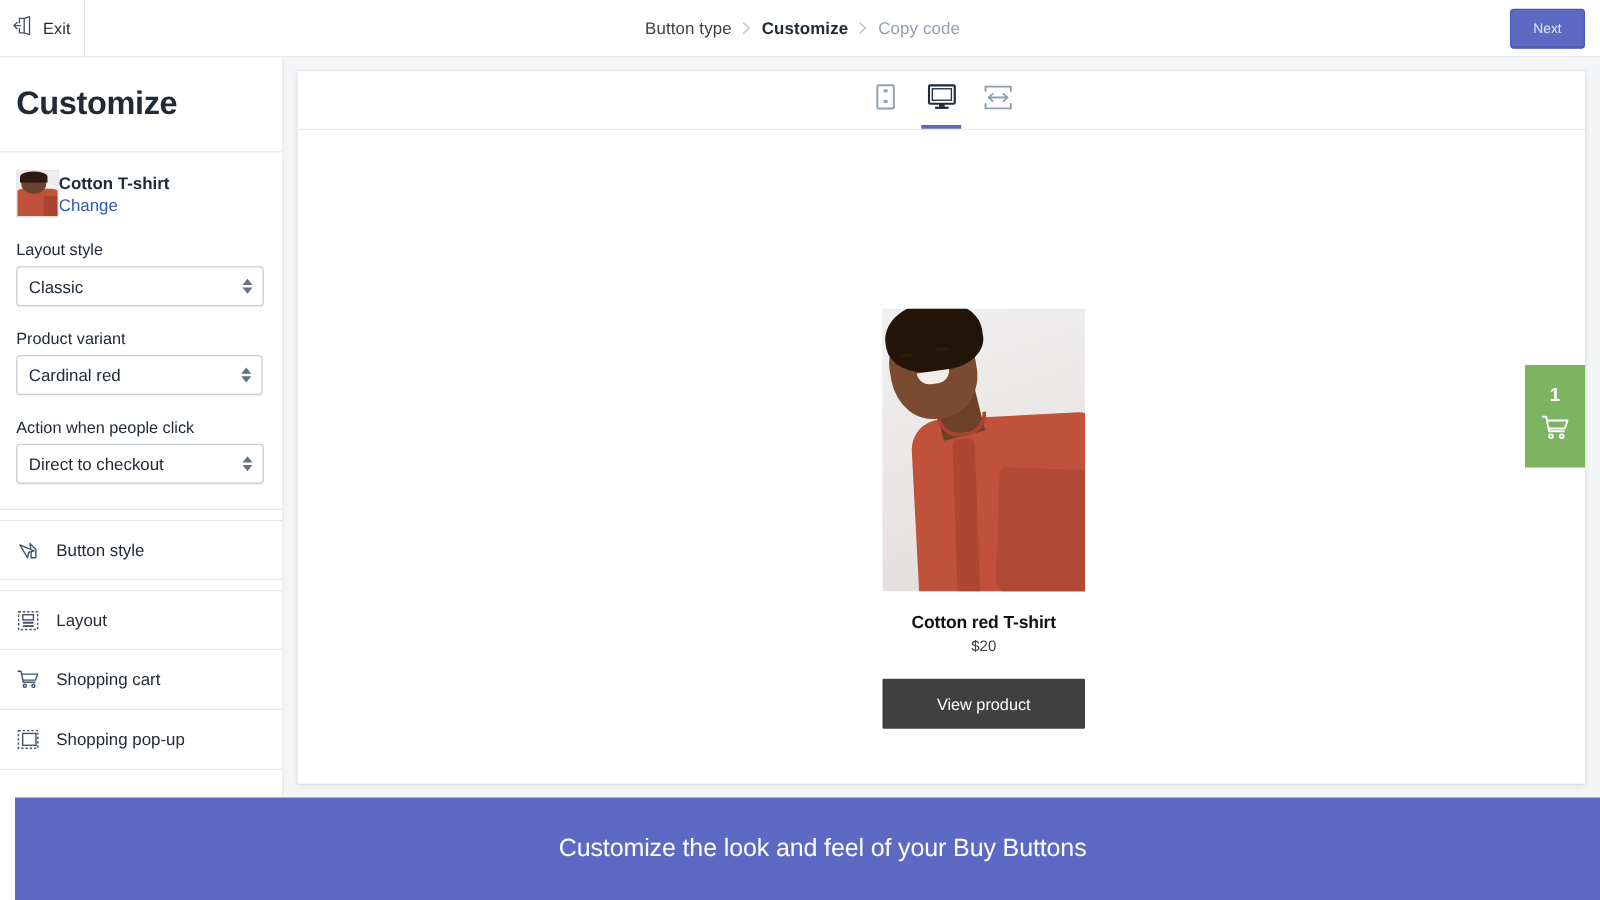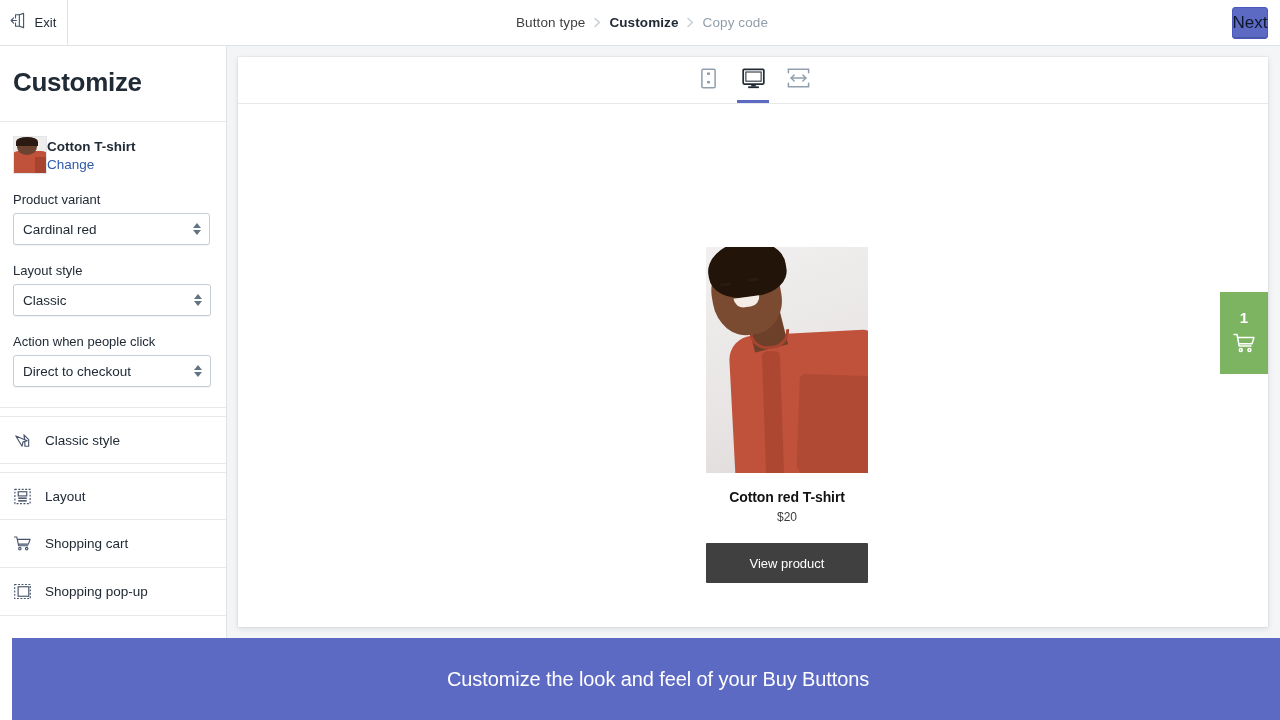--- a/index.html
+++ b/index.html
@@ -36,25 +36,25 @@
   .crumb { color: #404040; letter-spacing: .1px; }
   .crumb.active { font-weight: bold; color: #212b36; }
   .crumb.muted { color: #919eab; }
   .crumb-sep {
     display: inline-flex; align-items: center; justify-content: center;
     width: 24px; color: #c4cdd5;
   }
 
   .next-btn {
     position: absolute; right: 12px; top: 7px;
-    width: 36px; height: 32px;
+    width: 60px; height: 32px;
     background: #5c6ac4;
     border: 1px solid #4959bd;
     border-radius: 3px;
-    color: #0f172a; font-size: 17px; font-weight: normal;
+    color: #e5e5e5; font-size: 11px; font-weight: normal;
     display: flex; align-items: center; justify-content: center;
     cursor: pointer;
     box-shadow: inset 0 -1px 0 rgba(0,0,0,0.18);
   }
 
   
   .sidebar {
     position: absolute; left: 0; top: 46px;
     width: 227px; height: 592px;
     background: #ffffff;
@@ -325,34 +325,34 @@
       <div class="t-head"></div>
       <div class="t-hair"></div>
     </div>
     <div class="prod-info">
       <div class="prod-name">Cotton T-shirt</div>
       <div class="prod-change">Change</div>
     </div>
   </div>
 
   <div class="field">
+    <div class="field-label">Layout style</div>
+    <div class="select w2">
+      <span class="val">Classic</span>
+      <span class="stepper">
+          <span class="up"></span>
+          <span class="dn"></span>
+        </span>
+    </div>
+  </div>
+
+  <div class="field">
     <div class="field-label">Product variant</div>
     <div class="select w1">
       <span class="val">Cardinal red</span>
-      <span class="stepper">
-          <span class="up"></span>
-          <span class="dn"></span>
-        </span>
-    </div>
-  </div>
-
-  <div class="field">
-    <div class="field-label">Layout style</div>
-    <div class="select w2">
-      <span class="val">Classic</span>
       <span class="stepper">
           <span class="up"></span>
           <span class="dn"></span>
         </span>
     </div>
   </div>
 
   <div class="field">
     <div class="field-label">Action when people click</div>
     <div class="select w2">
@@ -366,21 +366,21 @@
 
   <div class="nav-divider-thick"></div>
 
   <div class="nav-item gap-top">
     <span class="nav-icon">
       <svg width="19" height="19" viewBox="0 0 20 20" fill="none">
         <path d="M11.5 4 L16.5 9 V16 H12.5 V10.5 Z" stroke="#47536b" stroke-width="1.2" stroke-linejoin="round"></path>
         <path d="M3 5.2 L9.5 16 L10.6 11.4 L15 10.2 Z" stroke="#47536b" stroke-width="1.2" stroke-linejoin="round" fill="#ffffff"></path>
       </svg>
     </span>
-    <span class="nav-label">Classic style</span>
+    <span class="nav-label">Button style</span>
   </div>
 
   <div class="nav-item gap-top">
     <span class="nav-icon">
       <svg width="19" height="19" viewBox="0 0 20 20" fill="none">
         <rect x="2" y="2.5" width="16" height="15" stroke="#47536b" stroke-width="1.2" stroke-dasharray="2 1.6"></rect>
         <rect x="5.5" y="5" width="9" height="4.4" stroke="#47536b" stroke-width="1.2"></rect>
         <rect x="5.5" y="11" width="9" height="1.6" fill="#47536b"></rect>
         <rect x="5.5" y="13.8" width="9" height="1.6" fill="#47536b"></rect>
       </svg>

